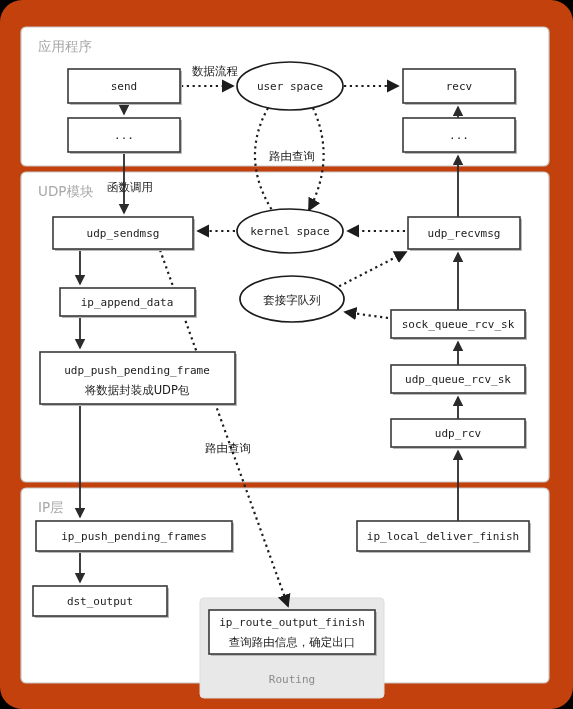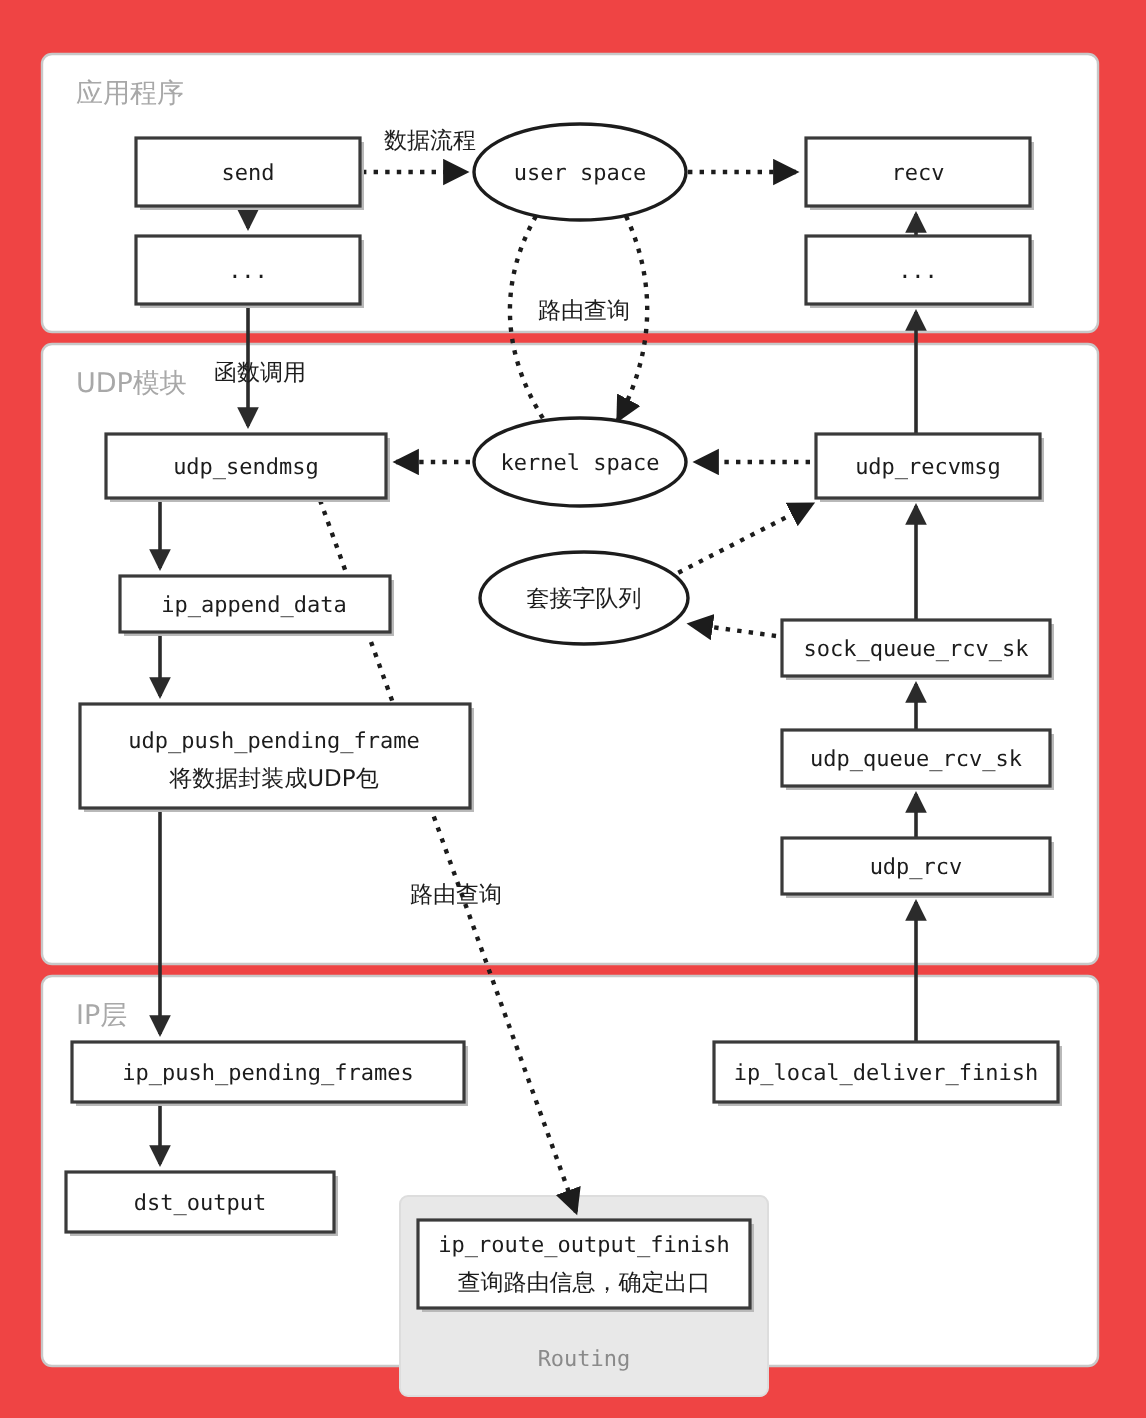--- a/index.html
+++ b/index.html
@@ -4,23 +4,24 @@
 <style>
   html, body {
     margin: 0;
     padding: 0;
     background: #000000;
   }
   #root {
     position: relative;
     width: 573px;
     height: 709px;
-    background: #ef4444;
+    background: #c2410c;
     overflow: hidden;
     font-family: "DejaVu Sans", sans-serif;
+    border-radius: 22px;
   }
   svg#diagram {
     position: absolute;
     left: 0;
     top: 0;
     width: 573px;
     height: 709px;
     display: block;
   }
   .panel-rect {

